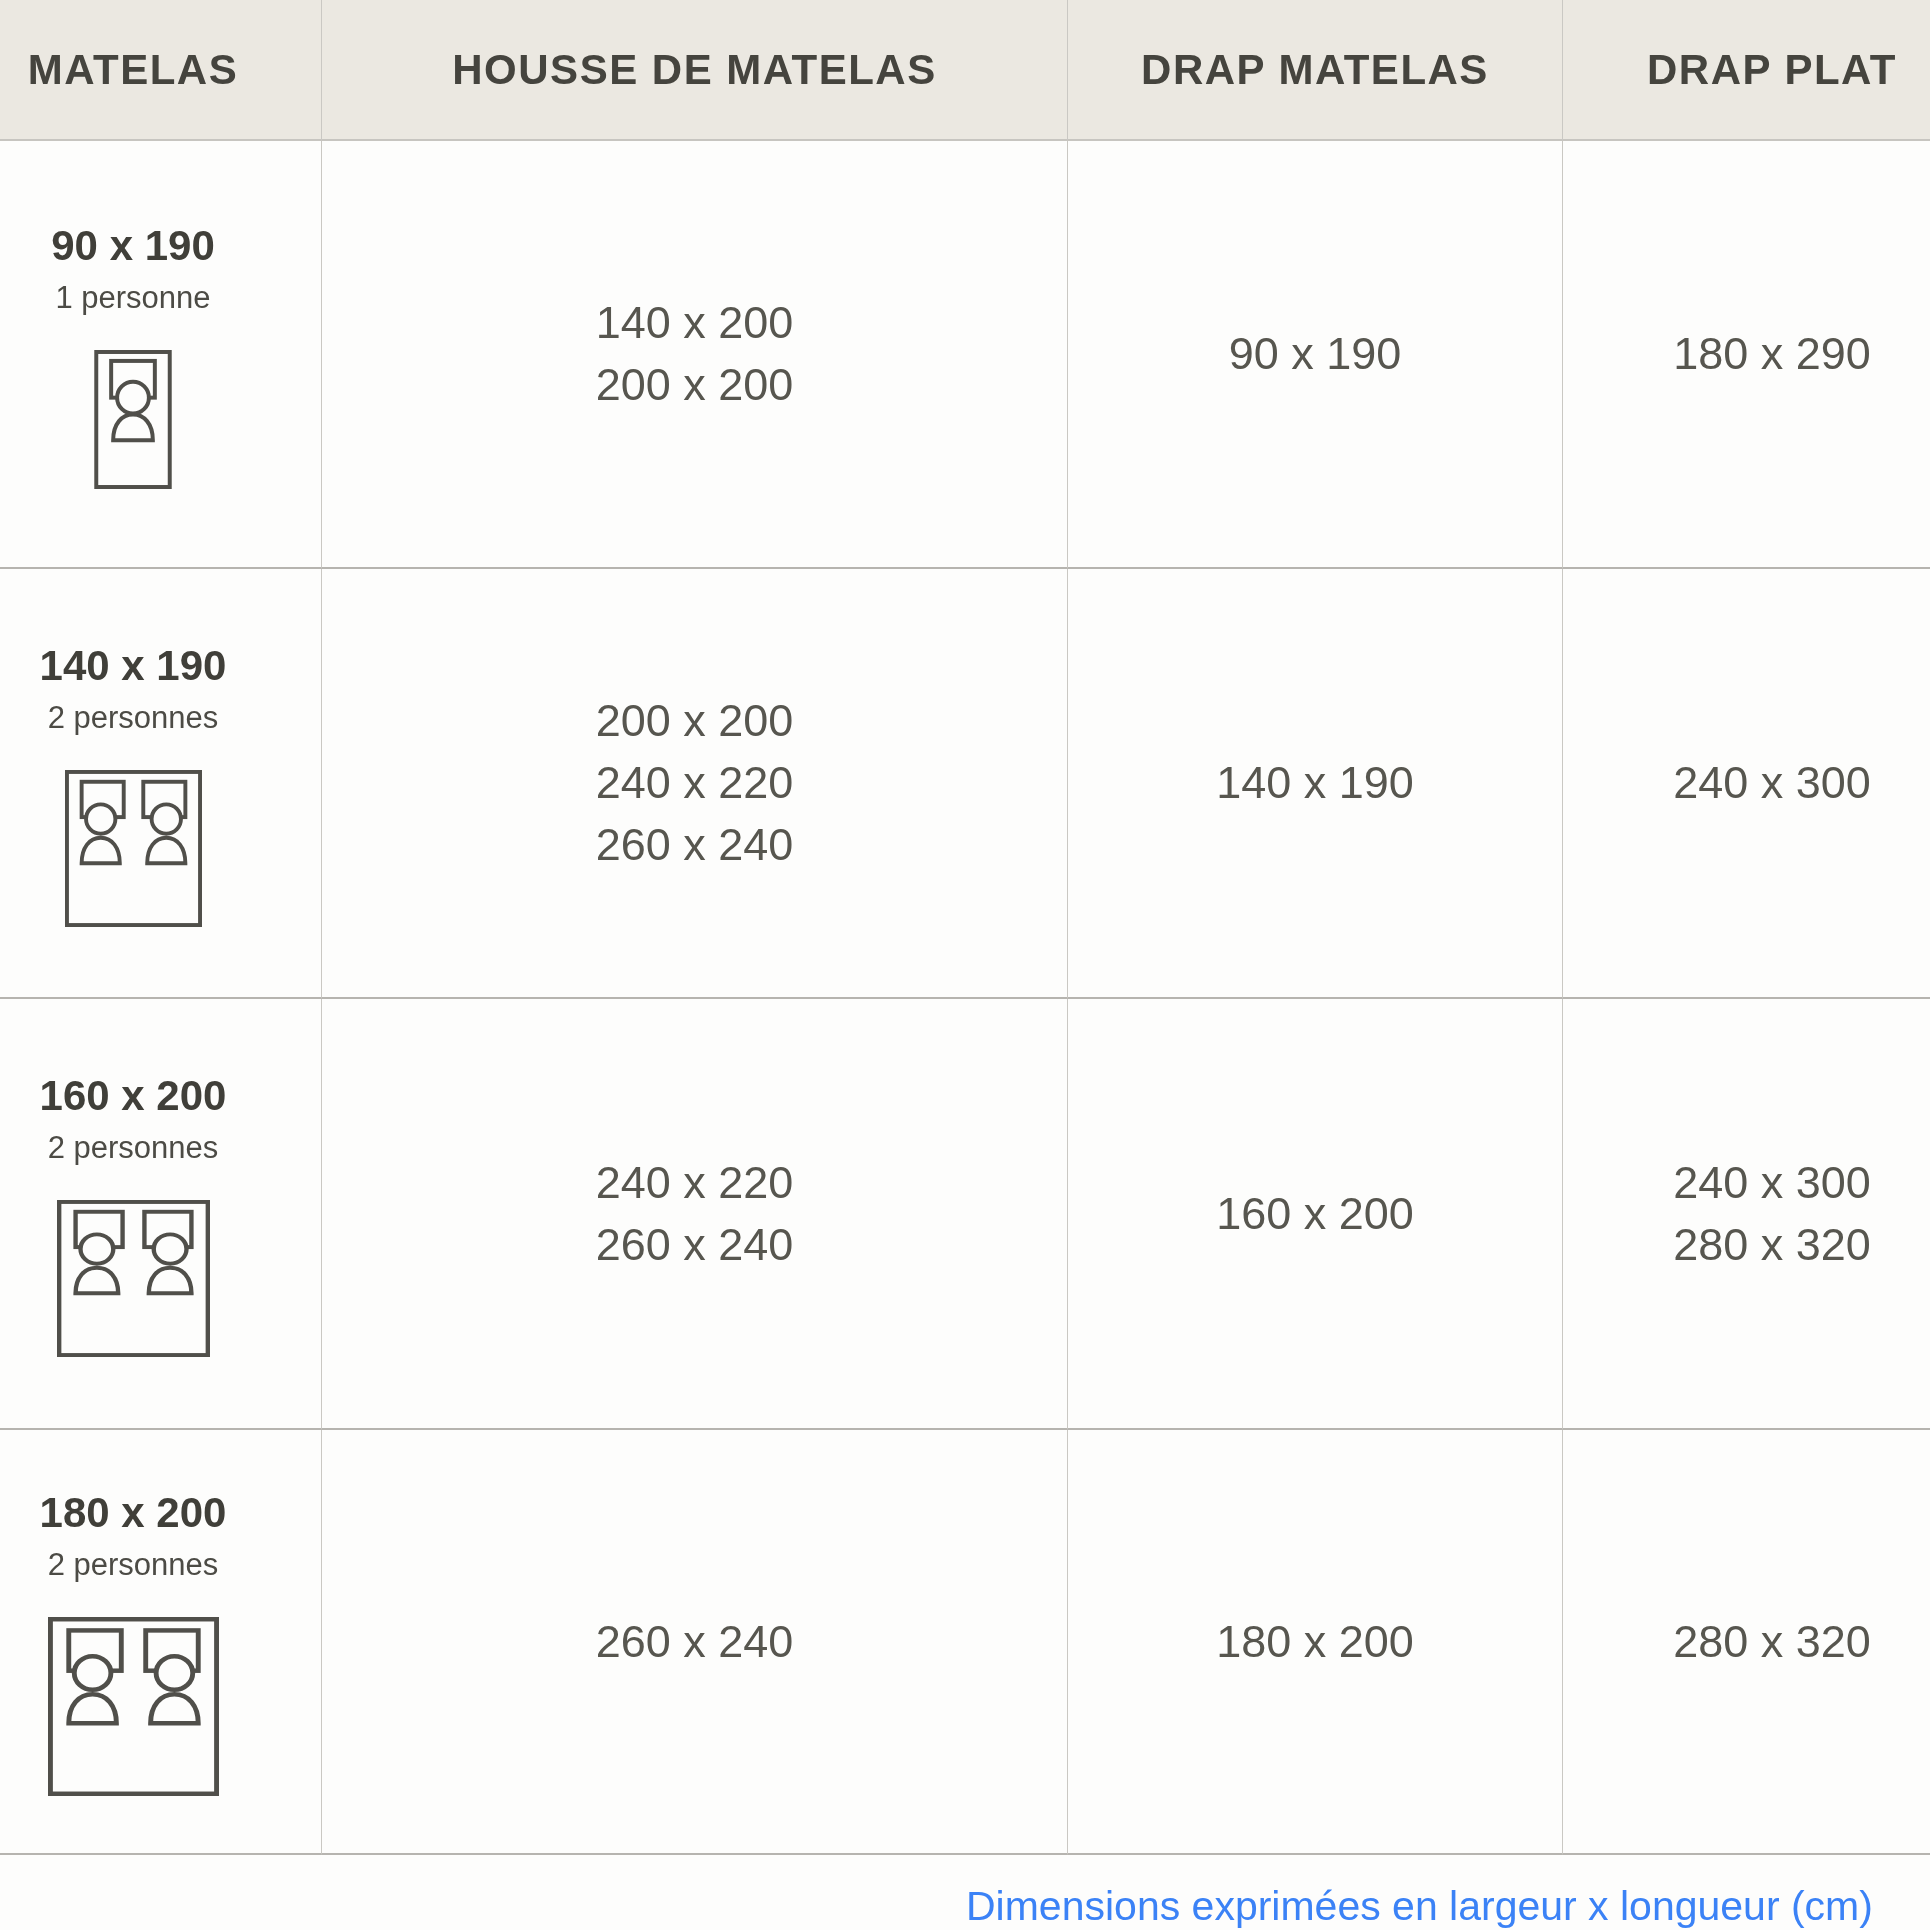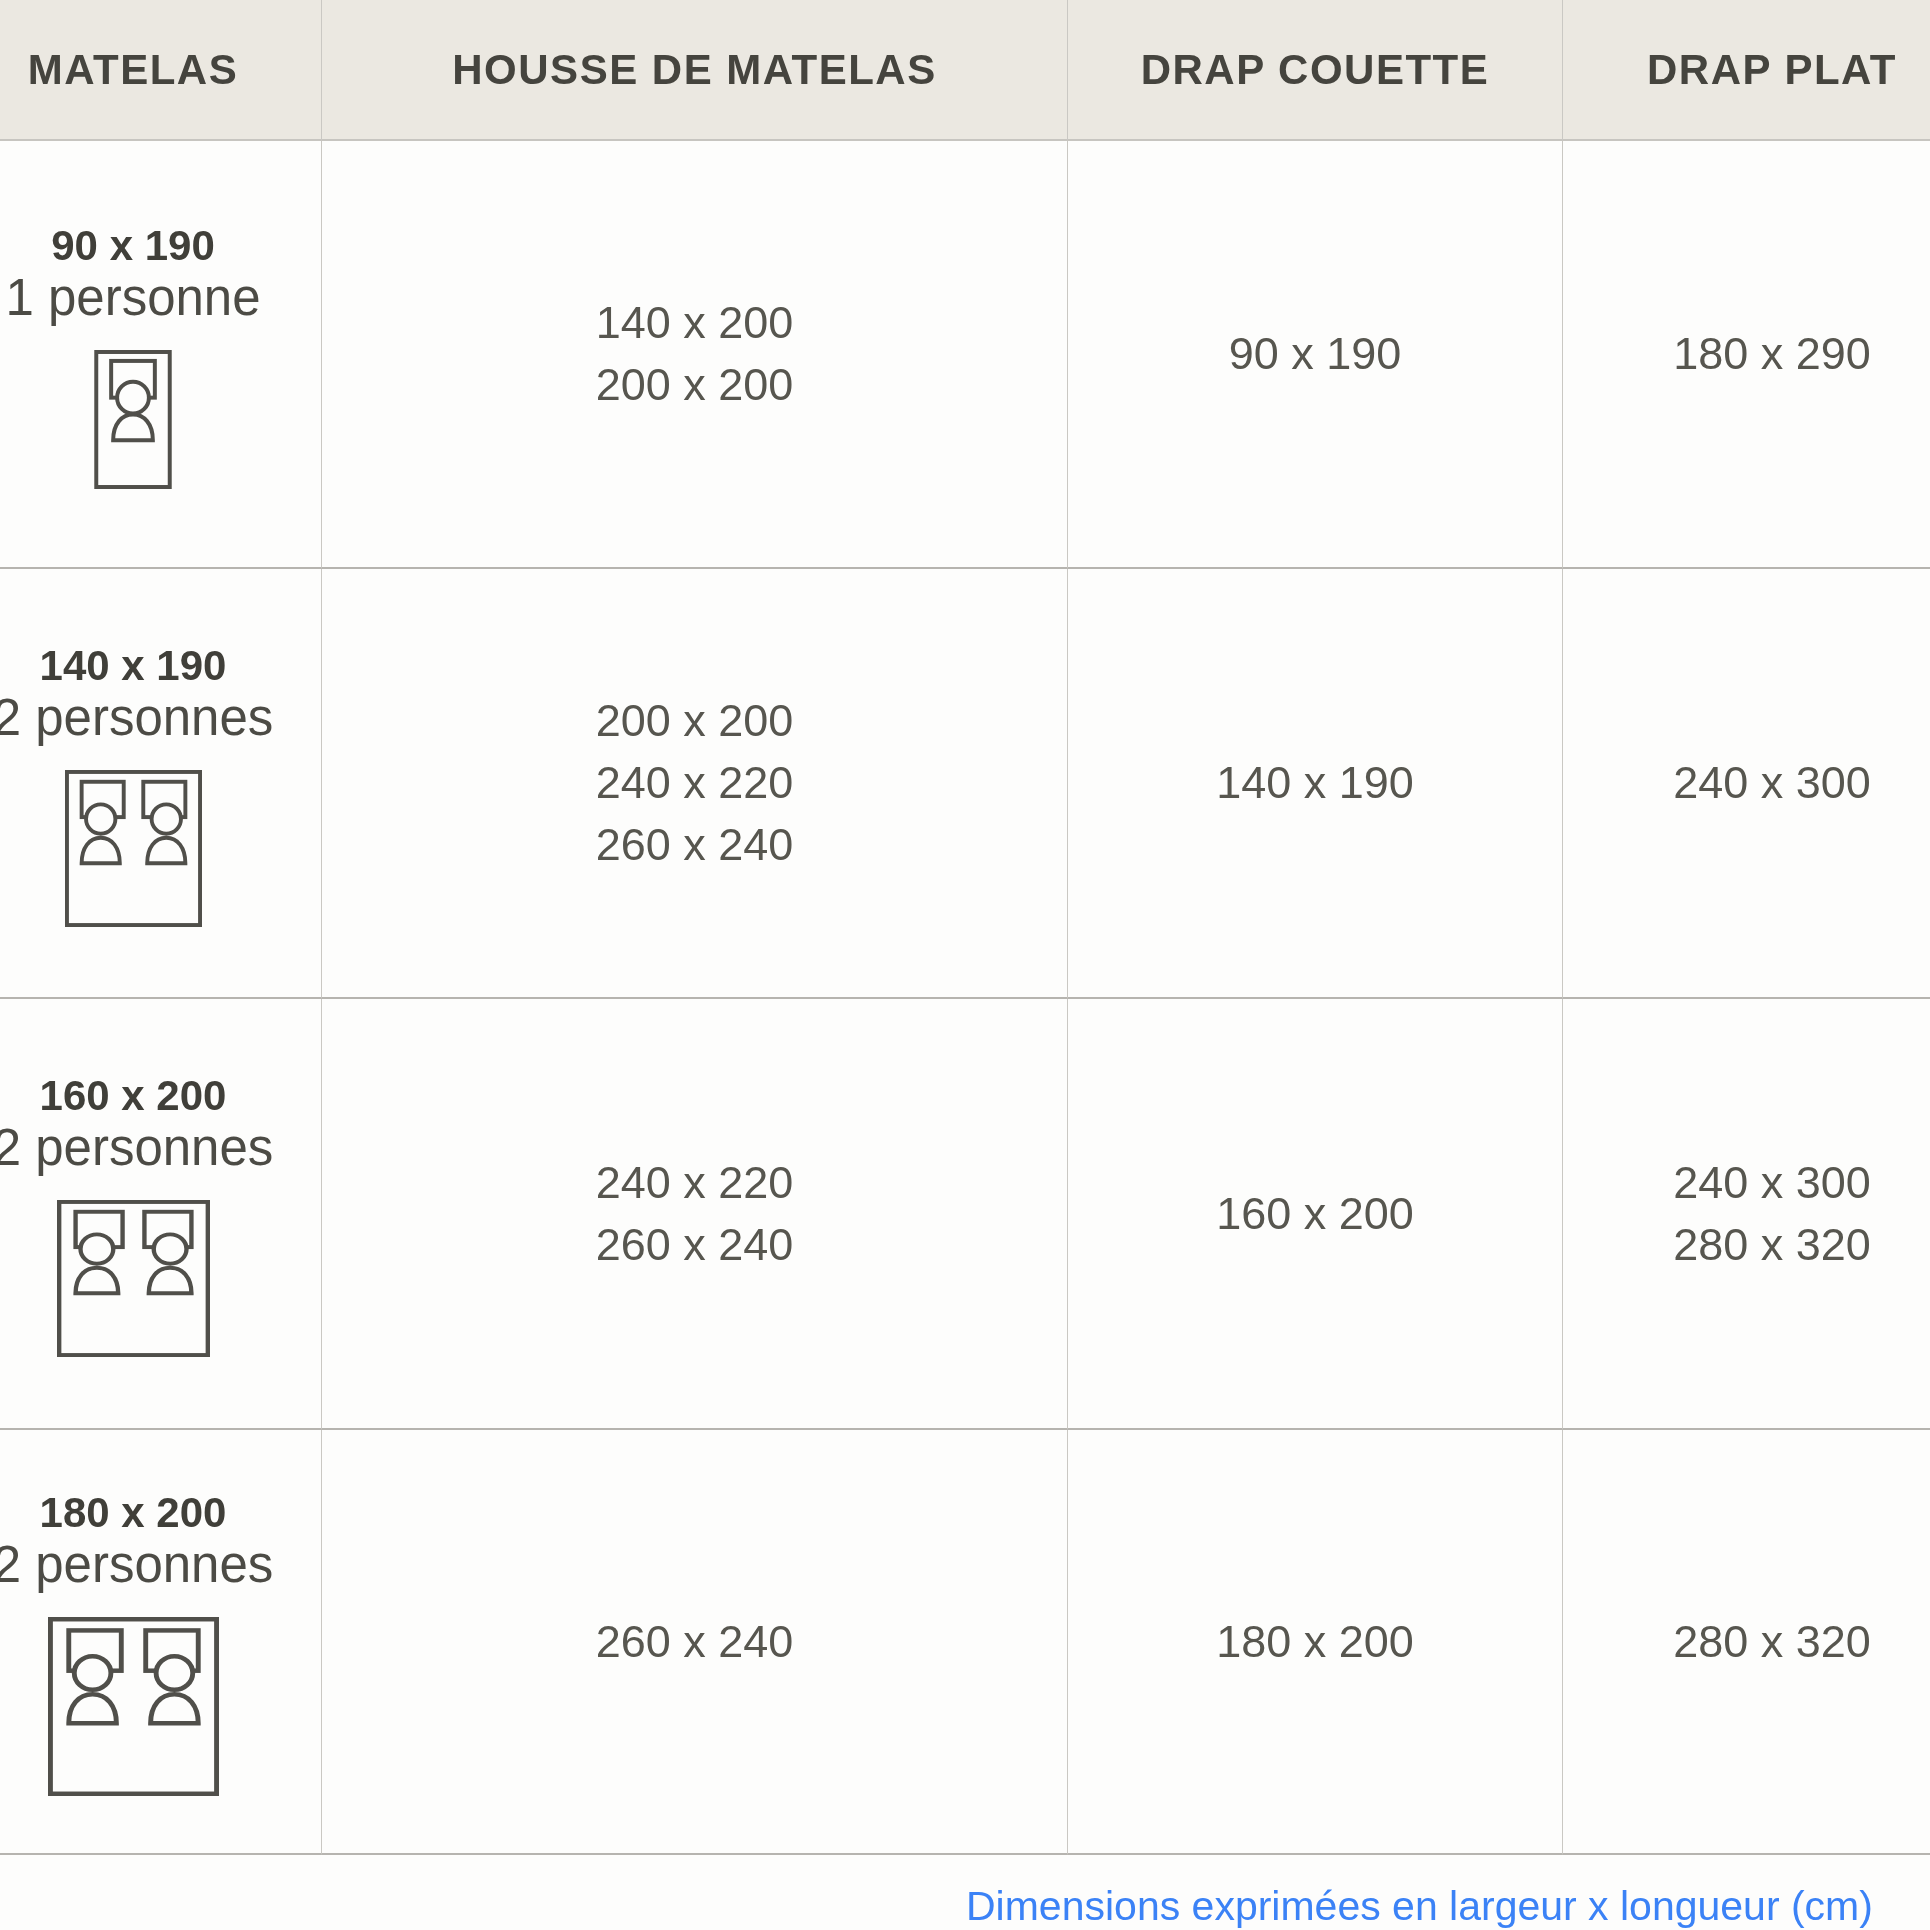--- a/index.html
+++ b/index.html
@@ -31,21 +31,21 @@
     color:#45443e;
   }
   .dim-lines{
     font-size:45px;line-height:62px;color:#57564f;
     text-align:center;
   }
   .mattress-size{
     font-weight:bold;font-size:42px;line-height:52px;color:#403f39;
   }
   .capacity{
-    font-size:51px;line-height:52px;color:#4c4b45;
+    font-size:31px;line-height:52px;color:#4c4b45;
   }
   .bed-icon{margin-top:26px;}
   .bed-icon svg{display:block;}
   .bed-icon *{vector-effect:non-scaling-stroke;}
   .footnote{
     position:absolute;left:966px;top:1883px;
     font-size:41px;color:#3b82f6;white-space:nowrap;
   }
 </style>
 </head>
@@ -68,21 +68,21 @@
       <path d="M84 95 c0 -16 8 -26 19.5 -26 c11.5 0 19.5 10 19.5 26 z" fill="#fdfdfc"></path>
       <circle cx="103.5" cy="50" r="15" fill="#fdfdfc"></circle>
     </g>
   </defs>
 </svg>
 
 <div class="size-table">
 
   <div class="cell header-cell">MATELAS</div>
   <div class="cell header-cell">HOUSSE DE MATELAS</div>
-  <div class="cell header-cell">DRAP COUETTE</div>
+  <div class="cell header-cell">DRAP MATELAS</div>
   <div class="cell header-cell last-col">DRAP PLAT</div>
 
   <div class="cell">
     <div class="mattress-size">90 x 190</div>
     <div class="capacity">1 personne</div>
     <div class="bed-icon">
       <svg width="78" height="139" viewBox="0 0 78 140">
           <use href="#single-bed"></use>
         </svg>
     </div>

